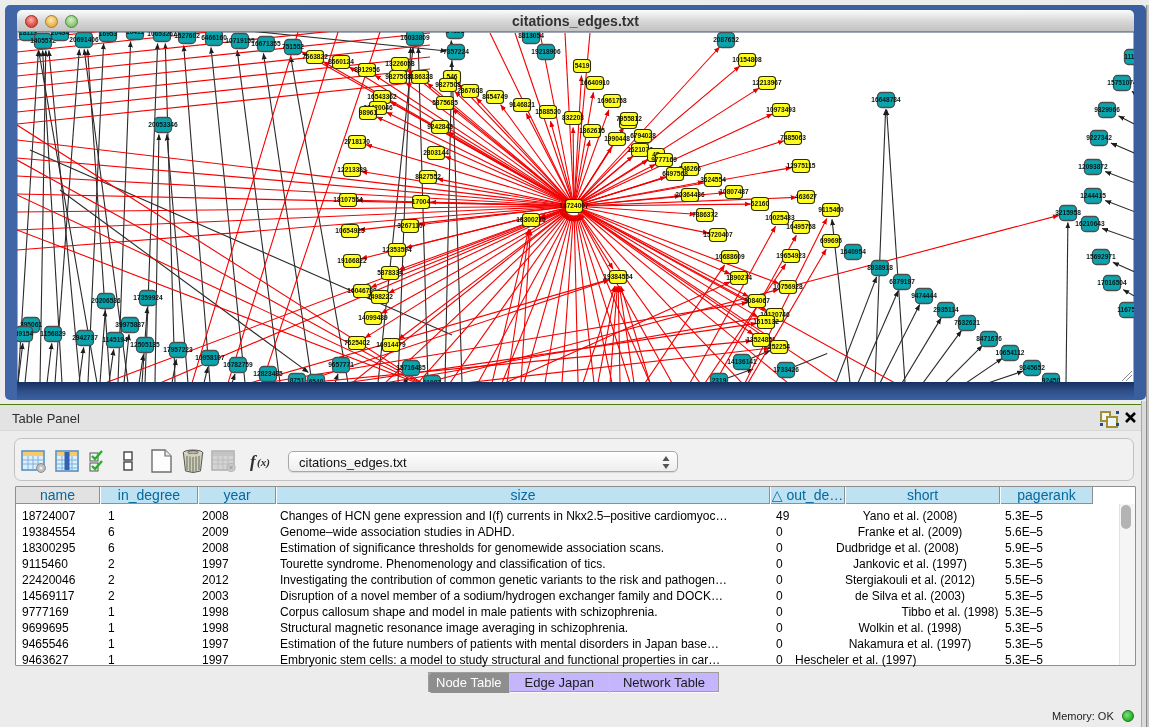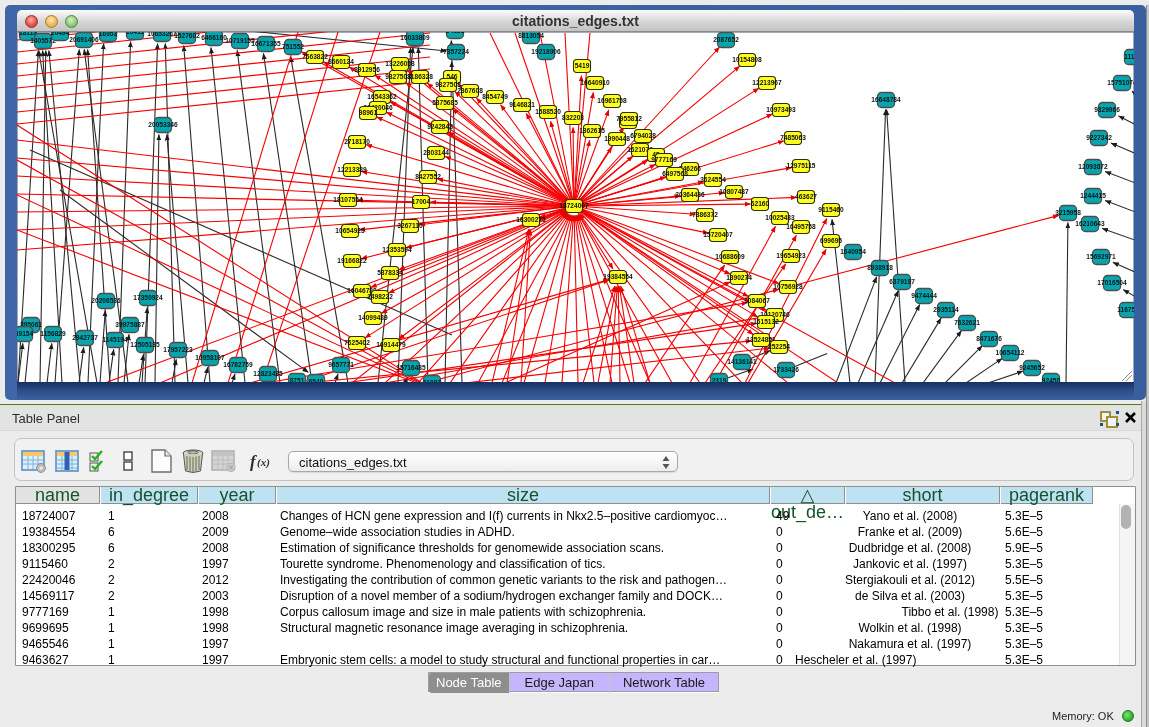--- a/index.html
+++ b/index.html
@@ -12,21 +12,21 @@
 #shade{left:17px;top:382px;width:1117px;height:18px;background:linear-gradient(#16305f,#2c4c86 45%,#3c61a2)}
 
 #panelhead{left:0;top:404px;width:1141px;height:27px;background:#e3e3e3;border-top:1px solid #4d7c0f;border-bottom:1px solid #d8d8d8}
 #panelhead span{position:absolute;left:12px;top:6px;font-size:13px;color:#2e2e2e}
 #rightstrip{left:1141px;top:401px;width:5px;height:326px;background:#dadada;border-left:1px solid #a8a8a8}
 #toolbar{left:14px;top:438px;width:1120px;height:43px;background:#f1f1f1;border:1px solid #c2c2c2;border-radius:7px}
 #combo{left:288px;top:451px;width:390px;height:21px;border:1px solid #a8a8a8;border-radius:5px;background:linear-gradient(#ffffff,#ededed);box-shadow:0 1px 1px rgba(0,0,0,.1)}
 #combo span{position:absolute;left:10px;top:3px;font-size:13px;color:#111}
 
 #tablebox{left:15px;top:486px;width:1121px;height:180px;background:#fff;border:1px solid #8f8f8f;border-radius:1px}
-.th{position:absolute;top:487px;height:17px;background:#bfe2f2;border-right:1px solid #8f8f8f;border-bottom:1px solid #8f8f8f;font-size:18px;color:#14532d;text-align:center;line-height:17px}
+.th{position:absolute;top:487px;height:17px;background:#bfe2f2;border-right:1px solid #8f8f8f;border-bottom:1px solid #8f8f8f;font-size:14px;color:#0369a1;text-align:center;line-height:17px}
 .tr{position:absolute;left:0;height:16px;width:1149px;font-size:12px;color:#000}
 .tr span{position:absolute;top:1px;white-space:nowrap}
 
 #tabs{left:428px;top:672px;height:20px;border:1px solid #9e9e9e;border-radius:0;background:#c4b5fd;box-shadow:0 1px 0 rgba(255,255,255,.8)}
 .tab{float:left;height:20px;line-height:19px;font-size:13px;color:#1a1a1a}
 #scrollthumb{left:1121px;top:505px;width:10px;height:24px;border-radius:5px;background:#b3b3b3}
 #scrolltrack{left:1119px;top:504px;width:16px;height:161px;background:#f5f5f5;border-left:1px solid #e2e2e2}
 </style></head><body>
 <div class="abs" id="frame"></div>
 <div class="abs" id="tbar">
@@ -636,21 +636,21 @@
     <span style="left:776px">0</span>
     <span style="left:836px;width:148px;text-align:center">Franke et al. (2009)</span>
     <span style="left:1005px">5.6E–5</span>
   </div>
 <div class="tr" style="top:540px">
     <span style="left:22px">18300295</span>
     <span style="left:108px">6</span>
     <span style="left:202px">2008</span>
     <span style="left:280px">Estimation of significance thresholds for genomewide association scans.</span>
     <span style="left:776px">0</span>
-    <span style="left:836px;width:148px;text-align:center">Dudbridge et al. (2008)</span>
+    <span style="left:836px;width:148px;text-align:left">Dudbridge et al. (2008)</span>
     <span style="left:1005px">5.9E–5</span>
   </div>
 <div class="tr" style="top:556px">
     <span style="left:22px">9115460</span>
     <span style="left:108px">2</span>
     <span style="left:202px">1997</span>
     <span style="left:280px">Tourette syndrome. Phenomenology and classification of tics.</span>
     <span style="left:776px">0</span>
     <span style="left:836px;width:148px;text-align:center">Jankovic et al. (1997)</span>
     <span style="left:1005px">5.3E–5</span>
@@ -670,38 +670,39 @@
     <span style="left:202px">2003</span>
     <span style="left:280px">Disruption of a novel member of a sodium/hydrogen exchanger family and DOCK…</span>
     <span style="left:776px">0</span>
     <span style="left:836px;width:148px;text-align:center">de Silva et al. (2003)</span>
     <span style="left:1005px">5.3E–5</span>
   </div>
 <div class="tr" style="top:604px">
     <span style="left:22px">9777169</span>
     <span style="left:108px">1</span>
     <span style="left:202px">1998</span>
-    <span style="left:280px">Corpus callosum image and size in male patients with schizophrenia.</span>
+    <span style="left:280px">Corpus callosum shape and model in male patients with schizophrenia.</span>
     <span style="left:776px">0</span>
     <span style="left:876px;width:148px;text-align:center">Tibbo et al. (1998)</span>
     <span style="left:1005px">5.3E–5</span>
   </div>
 <div class="tr" style="top:620px">
     <span style="left:22px">9699695</span>
     <span style="left:108px">1</span>
     <span style="left:202px">1998</span>
     <span style="left:280px">Structural magnetic resonance image averaging in schizophrenia.</span>
     <span style="left:776px">0</span>
     <span style="left:836px;width:148px;text-align:center">Wolkin et al. (1998)</span>
     <span style="left:1005px">5.3E–5</span>
   </div>
 <div class="tr" style="top:636px">
     <span style="left:22px">9465546</span>
     <span style="left:108px">1</span>
     <span style="left:202px">1997</span>
+    <span style="left:280px">Estimation of the future numbers of patients with mental disorders in Japan base…</span>
     <span style="left:776px">0</span>
     <span style="left:836px;width:148px;text-align:center">Nakamura et al. (1997)</span>
     <span style="left:1005px">5.3E–5</span>
   </div>
 <div class="tr" style="top:652px">
     <span style="left:22px">9463627</span>
     <span style="left:108px">1</span>
     <span style="left:202px">1997</span>
     <span style="left:280px">Embryonic stem cells: a model to study structural and functional properties in car…</span>
     <span style="left:776px">0</span>

